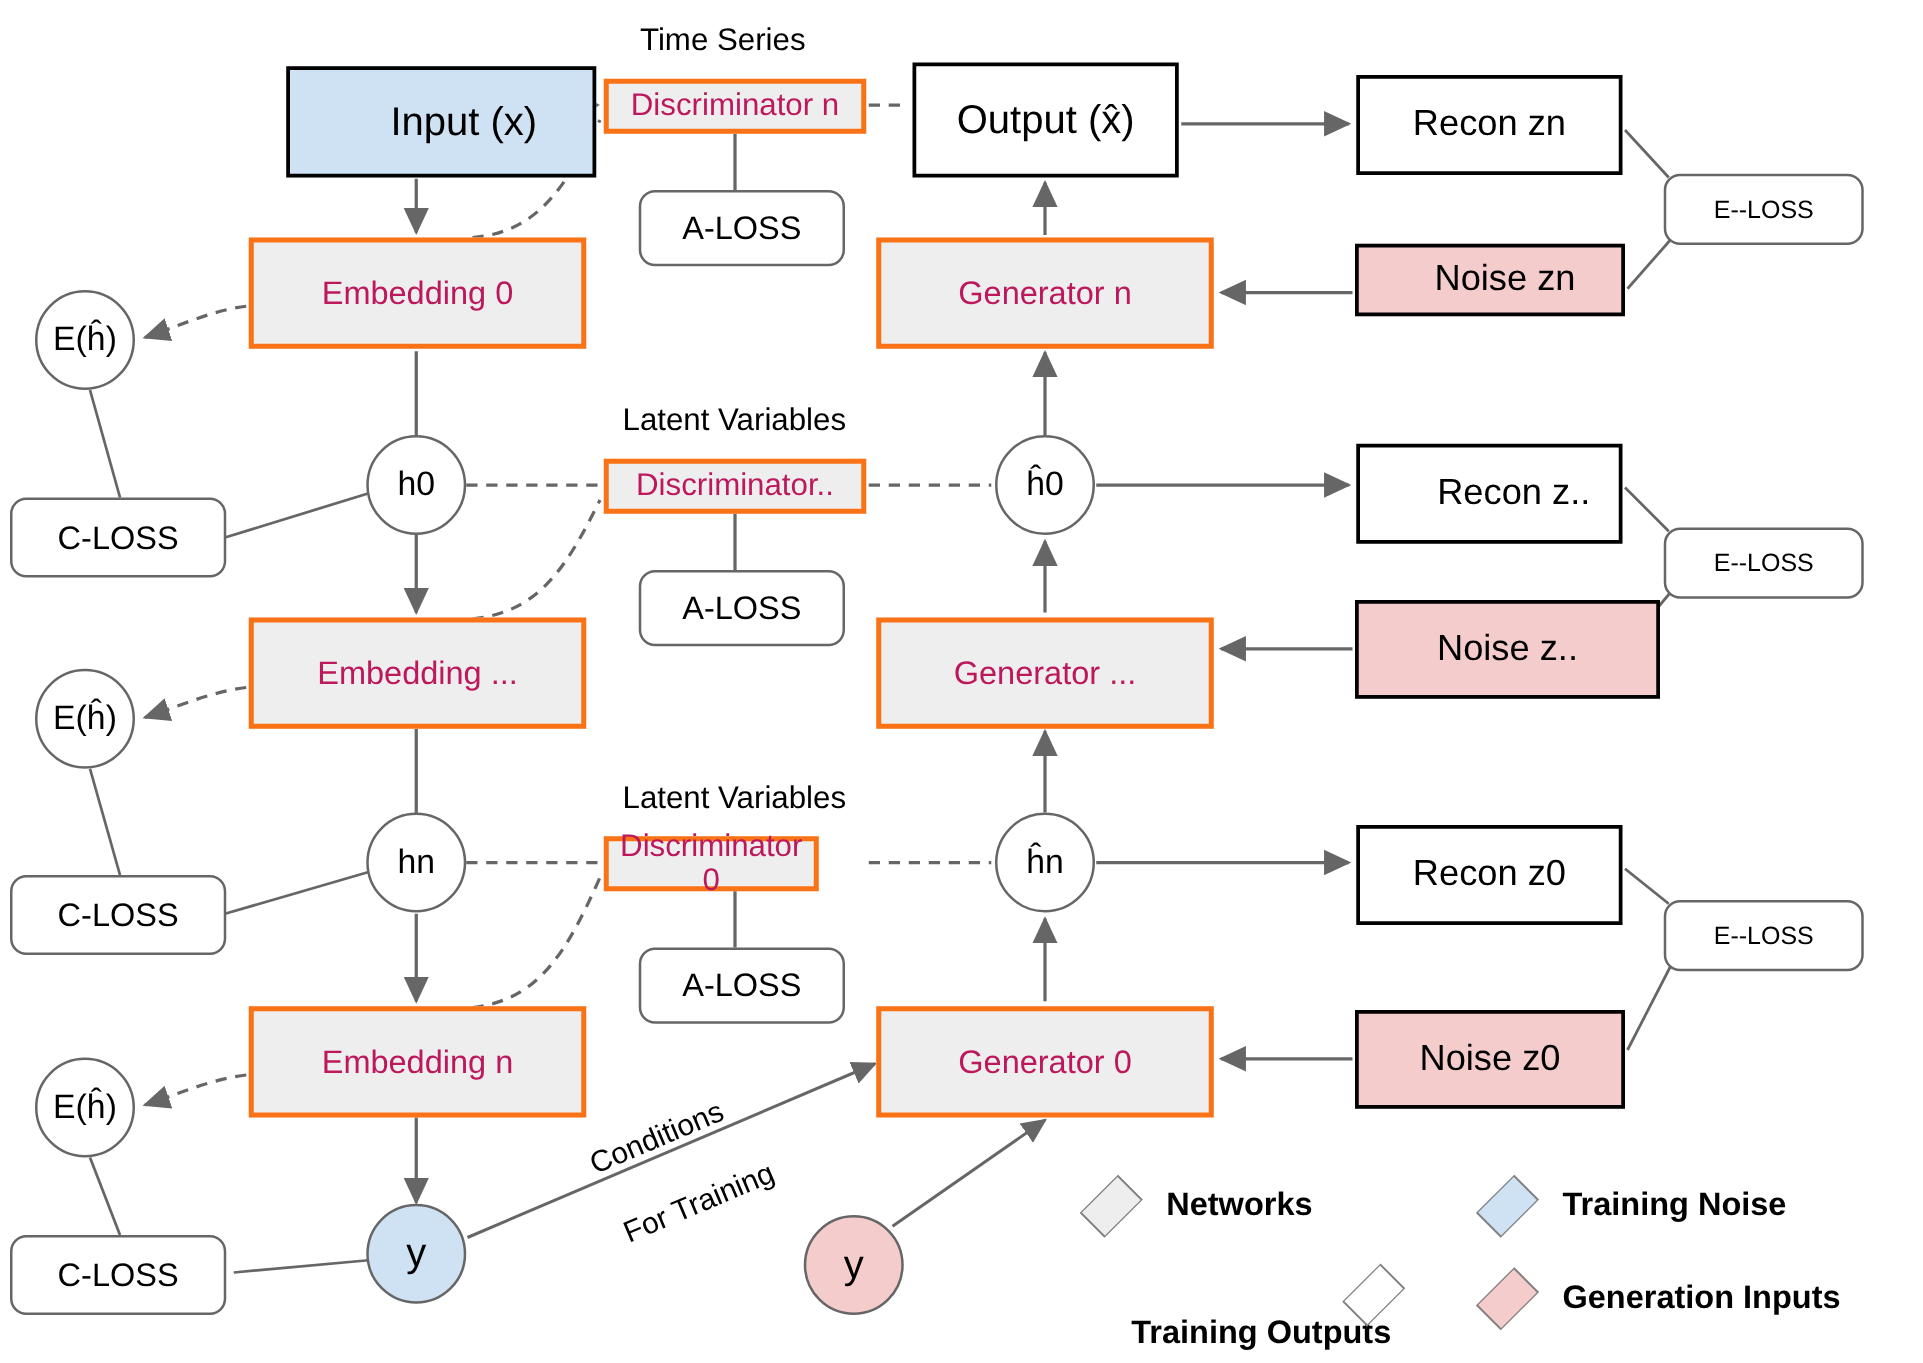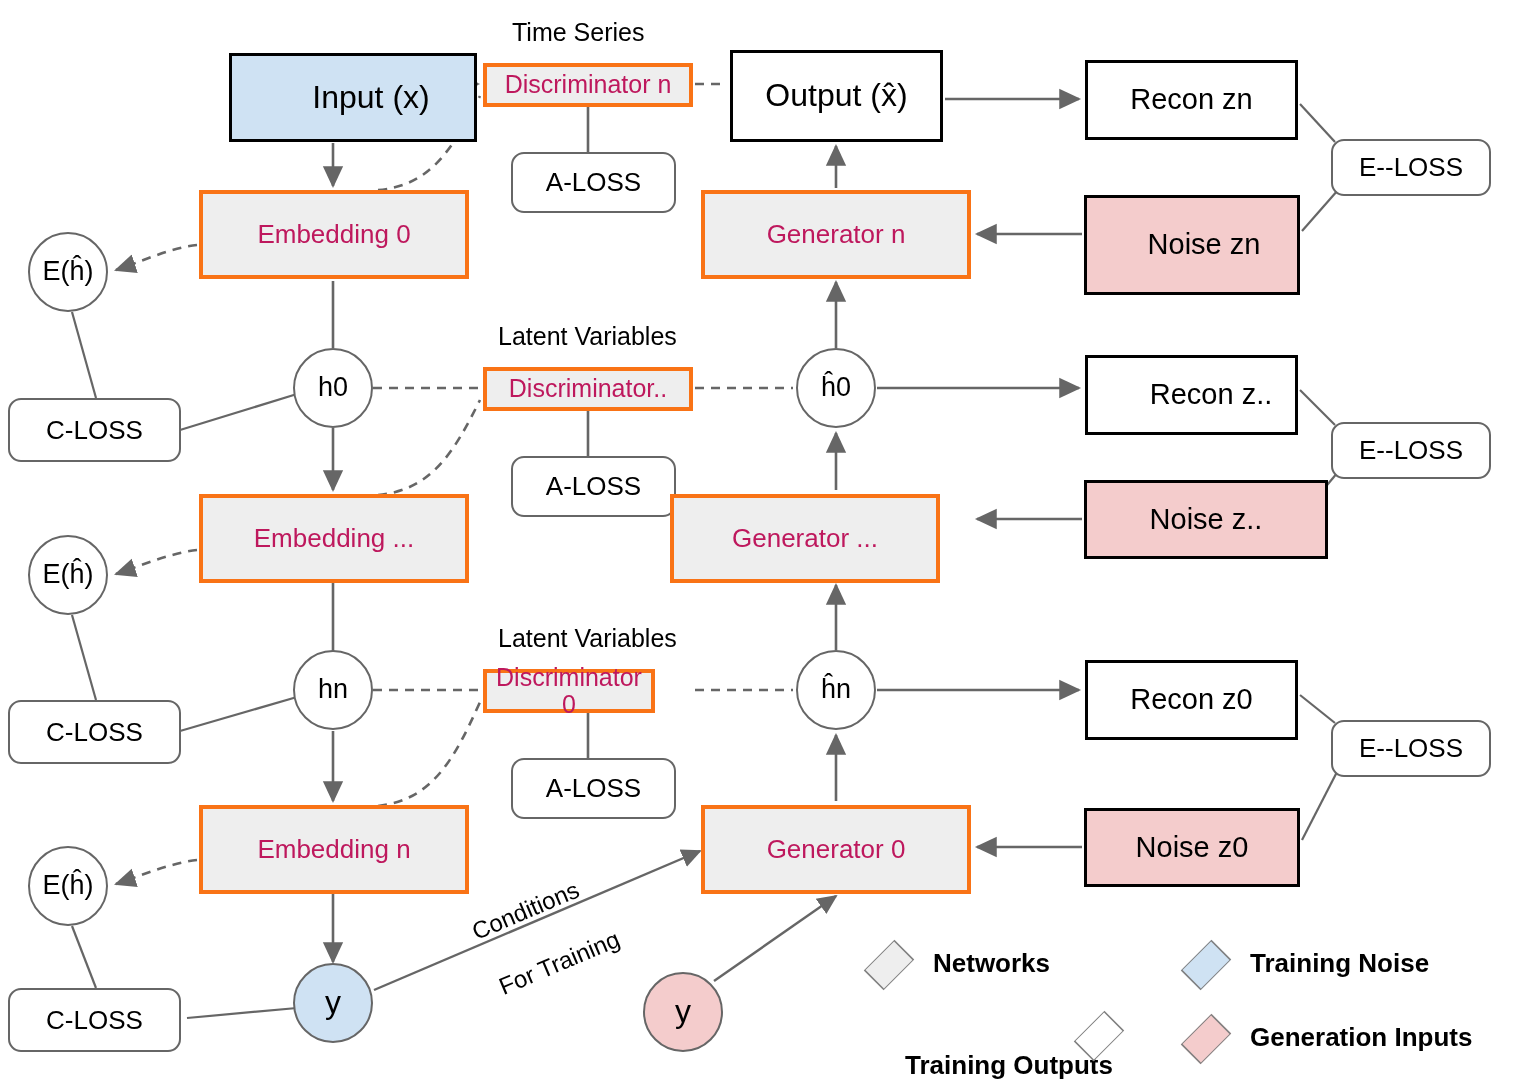--- a/index.html
+++ b/index.html
@@ -62,21 +62,21 @@
     color: #000;
   }
   
   .loss {
     background: #ffffff;
     border: 2px solid #666666;
     border-radius: 13px;
     font-size: 26px;
     color: #000;
   }
-  .loss.elo { font-size: 26px; }
+  .loss.elo { font-size: 20px; }
   
   .circ {
     border-radius: 50%;
     background: #ffffff;
     border: 2px solid #666666;
     font-size: 27px;
     color: #000;
   }
   .circ.ehat { font-size: 27px; }
   .circ.blue { background: #cfe2f3; }
@@ -238,35 +238,35 @@
   <div class="node tin" style="left:229px; top:53px; width:248px; height:89px;padding-left:36px;">Input (x)</div>
   <div class="node net small" style="left:483px; top:63px; width:210px; height:44px;">Discriminator n</div>
   <div class="node tout" style="left:730px; top:50px; width:213px; height:92px;">Output (x̂)</div>
   <div class="node tout med" style="left:1085px; top:60px; width:213px; height:80px;">Recon zn</div>
   <div class="node loss elo" style="left:1331px; top:139px; width:160px; height:57px;">E--LOSS</div>
 
   <div class="node loss" style="left:511px; top:152px; width:165px; height:61px;">A-LOSS</div>
 
   <div class="node net" style="left:199px; top:190px; width:270px; height:89px;">Embedding 0</div>
   <div class="node net" style="left:701px; top:190px; width:270px; height:89px;">Generator n</div>
-  <div class="node gin" style="left:1084px; top:195px; width:216px; height:100px;padding-left:24px;">Noise zn</div>
+  <div class="node gin" style="left:1084px; top:195px; width:216px; height:58px;padding-left:24px;">Noise zn</div>
 
   <div class="node circ ehat" style="left:28px; top:232px; width:80px; height:80px;">E(ĥ)</div>
   <div class="node loss" style="left:8px; top:398px; width:173px; height:64px;">C-LOSS</div>
 
   <div class="node circ" style="left:293px; top:348px; width:80px; height:80px;">h0</div>
   <div class="node net small" style="left:483px; top:367px; width:210px; height:44px;">Discriminator..</div>
   <div class="node circ" style="left:796px; top:348px; width:80px; height:80px;">ĥ0</div>
   <div class="node tout med" style="left:1085px; top:355px; width:213px; height:80px;padding-left:39px;">Recon z..</div>
   <div class="node loss elo" style="left:1331px; top:422px; width:160px; height:57px;">E--LOSS</div>
 
   <div class="node loss" style="left:511px; top:456px; width:165px; height:61px;">A-LOSS</div>
 
   <div class="node net" style="left:199px; top:494px; width:270px; height:89px;">Embedding ...</div>
-  <div class="node net" style="left:670px; top:494px; width:270px; height:89px;">Generator ...</div>
+  <div class="node net" style="left:701px; top:494px; width:270px; height:89px;">Generator ...</div>
   <div class="node gin" style="left:1084px; top:480px; width:244px; height:79px;">Noise z..</div>
 
   <div class="node circ ehat" style="left:28px; top:535px; width:80px; height:80px;">E(ĥ)</div>
   <div class="node loss" style="left:8px; top:700px; width:173px; height:64px;">C-LOSS</div>
 
   <div class="node circ" style="left:293px; top:650px; width:80px; height:80px;">hn</div>
   <div class="node net small" style="left:483px; top:669px; width:172px; height:44px;">Discriminator 0</div>
   <div class="node circ" style="left:796px; top:650px; width:80px; height:80px;">ĥn</div>
   <div class="node tout med" style="left:1085px; top:660px; width:213px; height:80px;">Recon z0</div>
   <div class="node loss elo" style="left:1331px; top:720px; width:160px; height:57px;">E--LOSS</div>

